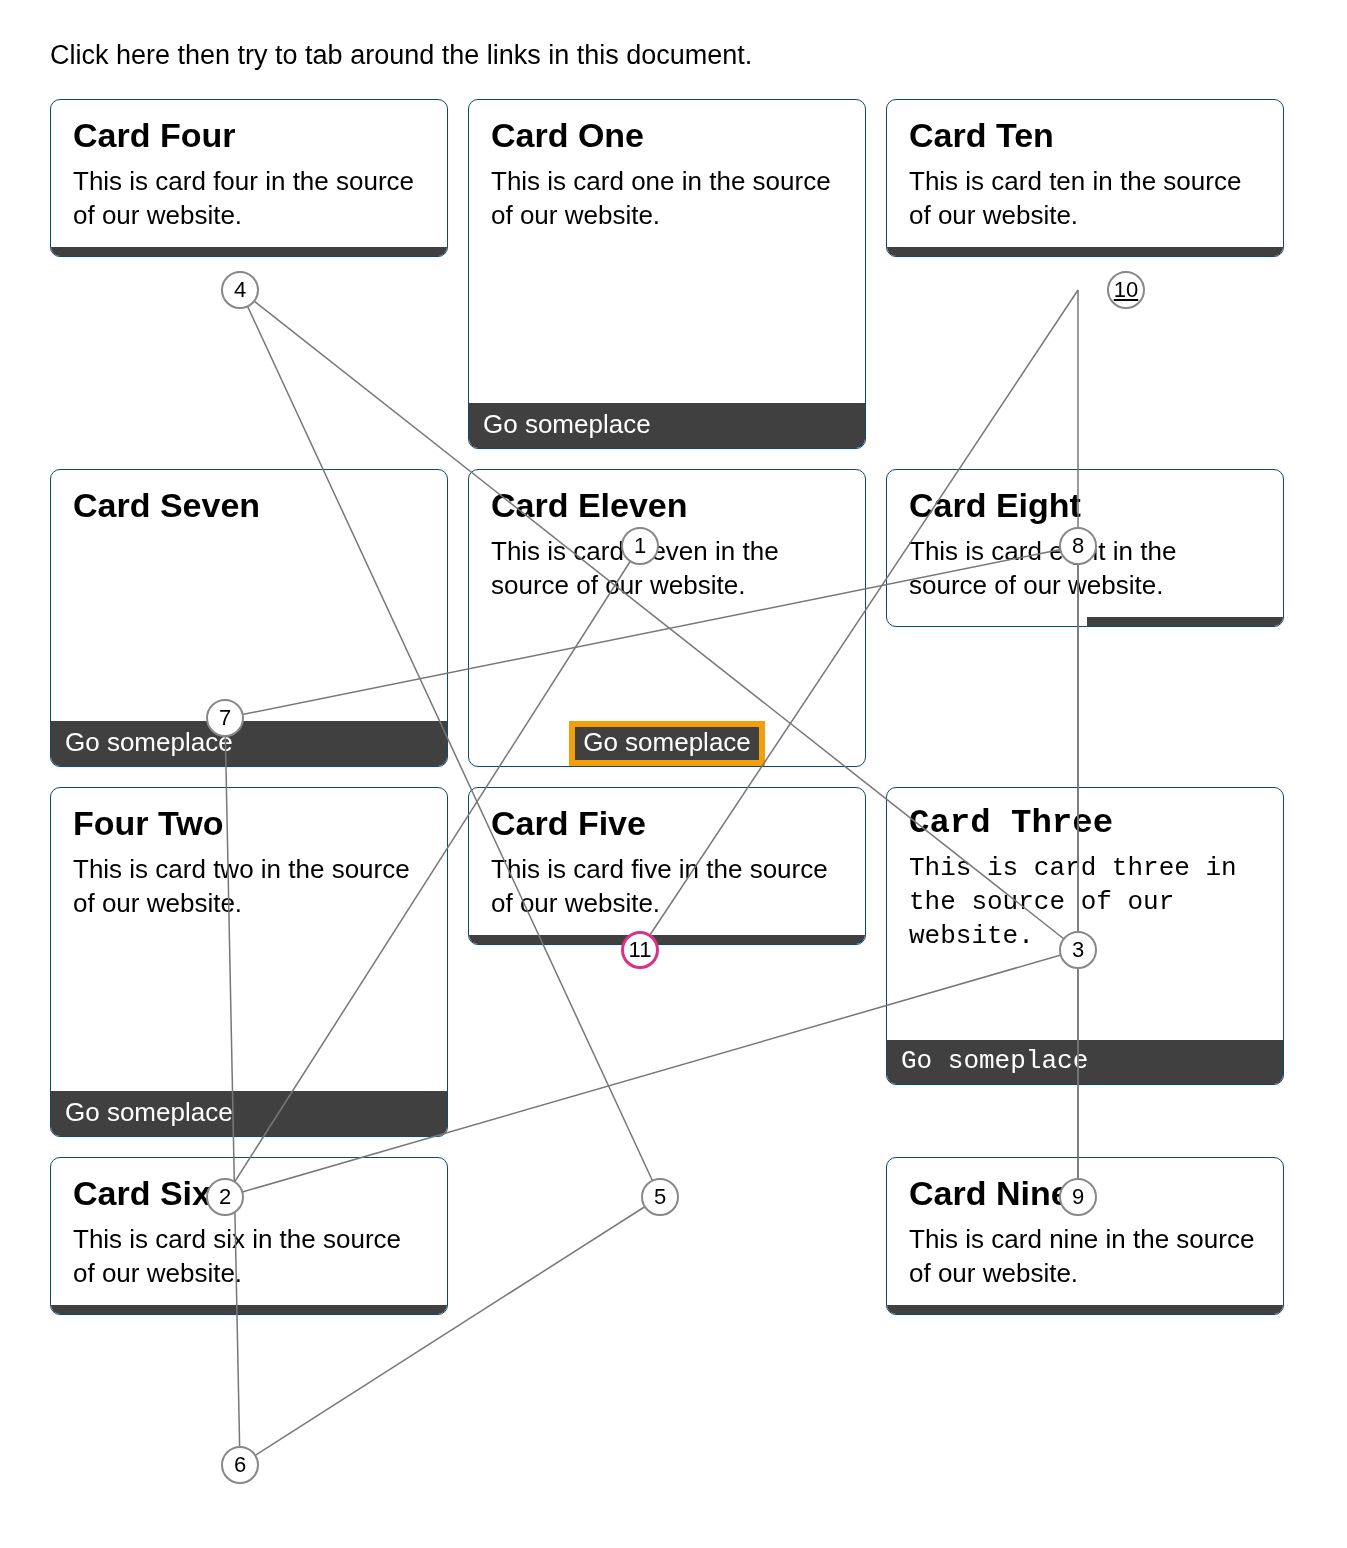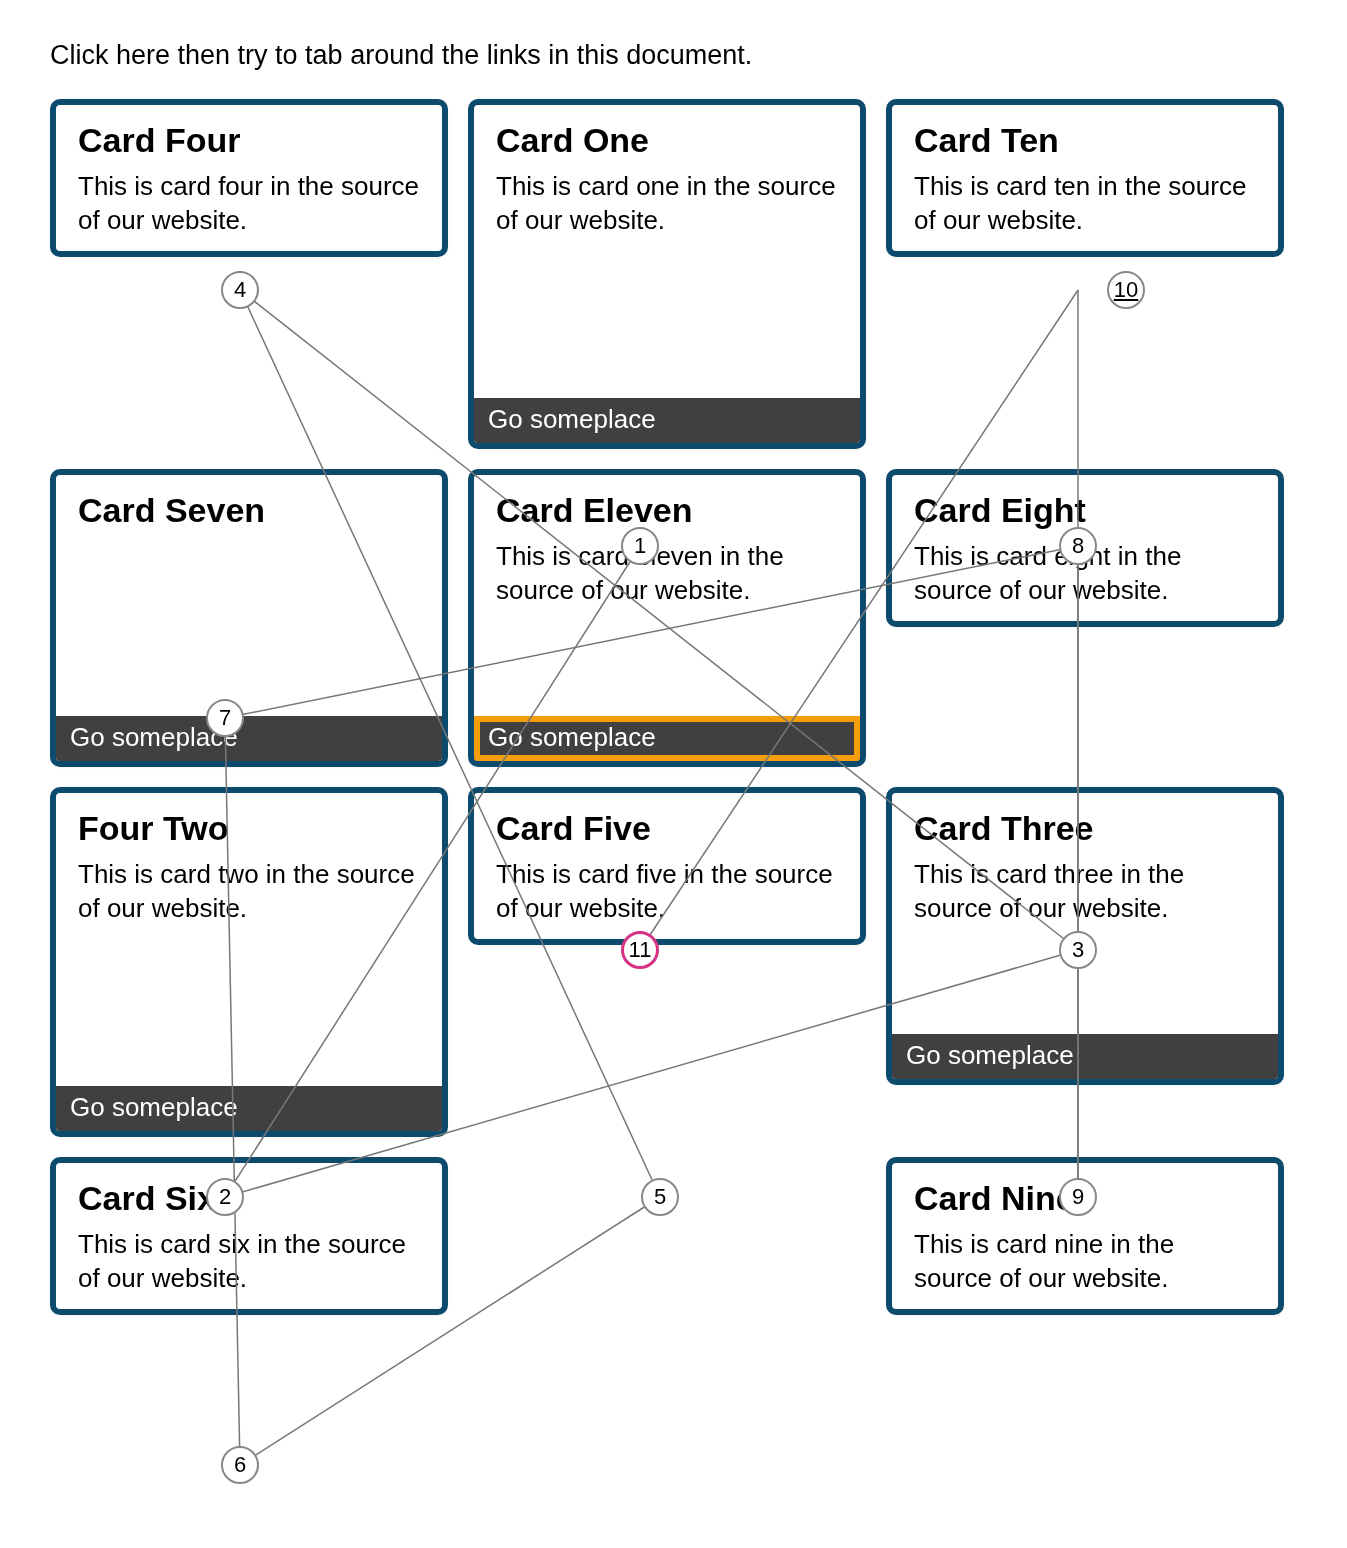--- a/index.html
+++ b/index.html
@@ -17,21 +17,21 @@
     font-size: 27px;
     margin-bottom: 28px;
   }
   .grid {
     display: grid;
     grid-template-columns: repeat(3, 398px);
     gap: 20px;
     align-items: start;
   }
   .card {
-    border: 6px solid #0c4a6e;
+    border: 1px solid #0c4a6e;
     border-radius: 10px;
     background: #fff;
     box-shadow: 0 1px 3px rgba(0,0,0,0.05);
     display: flex;
     flex-direction: column;
     overflow: hidden;
     position: relative;
   }
   .card-inner {
     padding: 10px 22px 0 22px;
@@ -126,49 +126,49 @@
         <div class="card-desc">This is card ten in the source of our website.</div>
       </div>
       <a class="card-link" href="#">Go someplace</a>
     </div>
     <div class="card col1" style="height: 298px;">
       <div class="card-inner">
         <div class="card-title">Card Seven</div>
       </div>
       <a class="card-link" href="#">Go someplace</a>
     </div>
-    <div class="card col2 focused" style="height: 298px;">
+    <div class="card col2 focused" style="height: 298px; align-items: center;">
       <div class="card-inner">
         <div class="card-title">Card Eleven</div>
         <div class="card-desc">This is card eleven in the source of our website.</div>
       </div>
       <a class="card-link" href="#">Go someplace</a>
     </div>
-    <div class="card col3" style="height: 158px;">
+    <div class="card col3" style="height: 158px; align-items: flex-end;">
       <div class="card-inner">
         <div class="card-title">Card Eight</div>
         <div class="card-desc">This is card eight in the source of our website.</div>
       </div>
       <a class="card-link" href="#">Go someplace</a>
     </div>
     <div class="card col1" style="height: 350px;">
       <div class="card-inner">
         <div class="card-title">Four Two</div>
         <div class="card-desc">This is card two in the source of our website.</div>
       </div>
       <a class="card-link" href="#">Go someplace</a>
     </div>
     <div class="card col2" style="height: 158px;">
       <div class="card-inner">
         <div class="card-title">Card Five</div>
         <div class="card-desc">This is card five in the source of our website.</div>
       </div>
       <a class="card-link" href="#">Go someplace</a>
     </div>
-    <div class="card col3" style="height: 298px;">
+    <div class="card col3" style="height: 298px; font-family: Liberation Mono, monospace;">
       <div class="card-inner">
         <div class="card-title">Card Three</div>
         <div class="card-desc">This is card three in the source of our website.</div>
       </div>
       <a class="card-link" href="#">Go someplace</a>
     </div>
     <div class="card col1" style="height: 158px;">
       <div class="card-inner">
         <div class="card-title">Card Six</div>
         <div class="card-desc">This is card six in the source of our website.</div>

